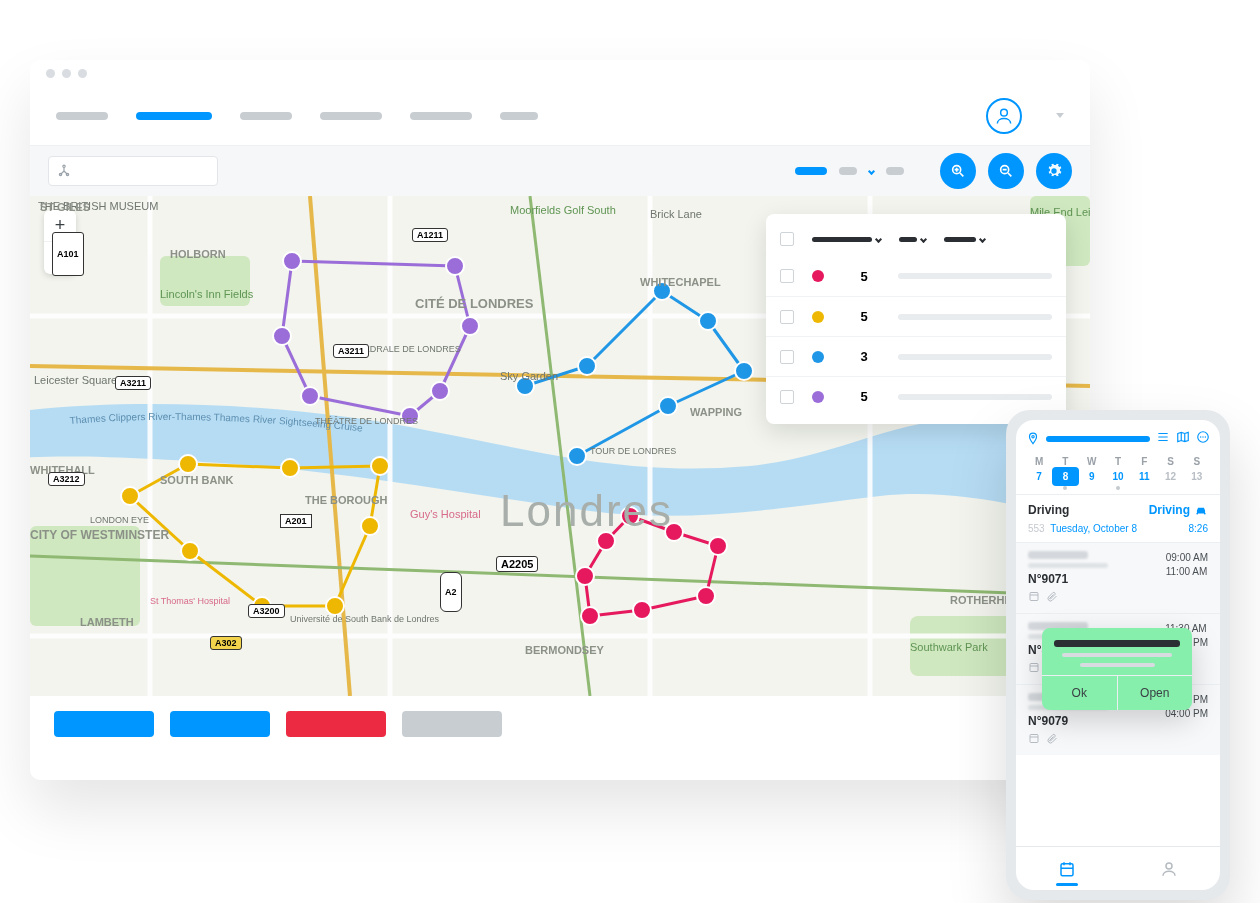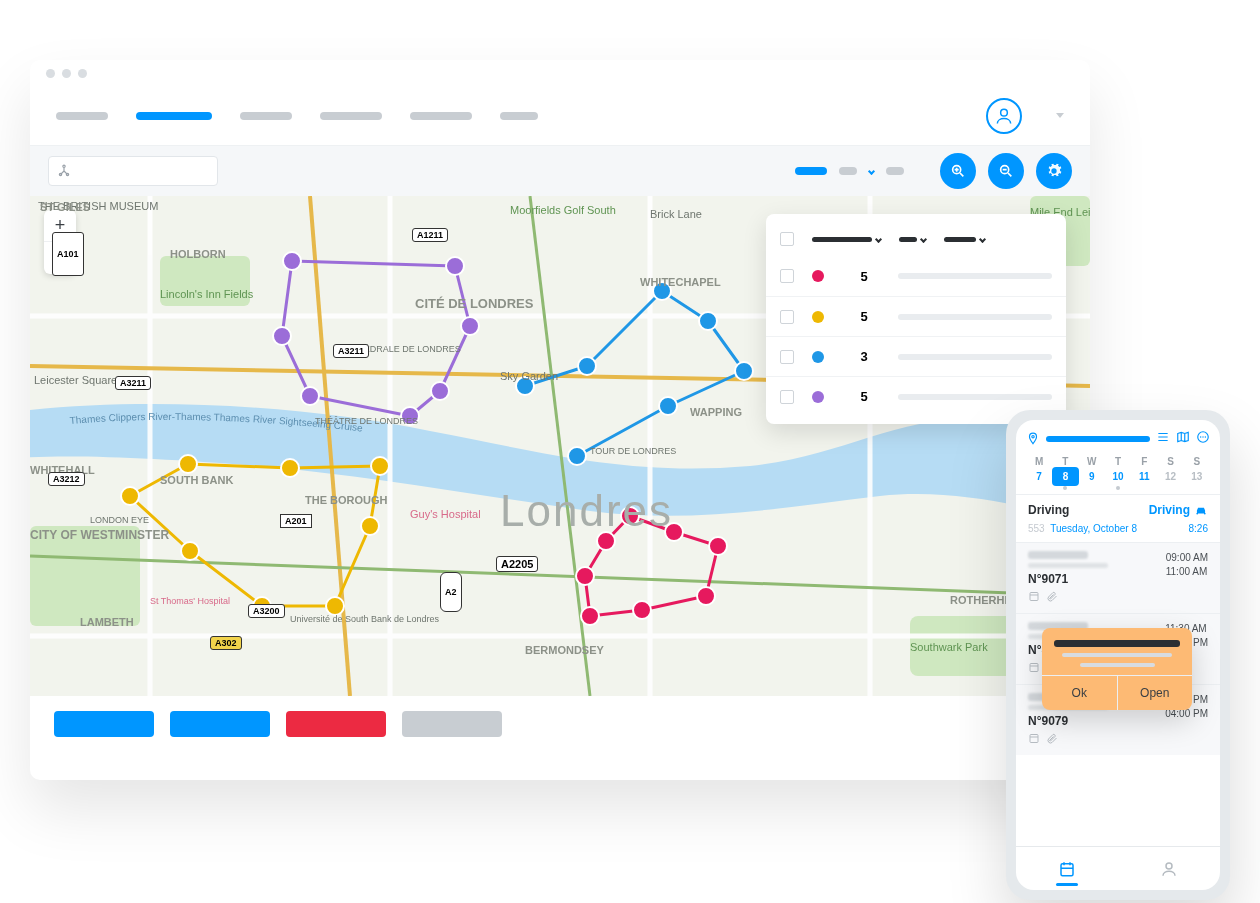--- a/index.html
+++ b/index.html
@@ -79,21 +79,21 @@
   .ph-date{padding:2px 12px 8px;display:flex;justify-content:space-between;font-size:10px;color:var(--blue)}
   .ph-date .i{color:#c5cad0}
 
   .card{padding:8px 12px;border-top:1px solid #eceff2;position:relative;background:#f7f8fa}
   .card .blur{height:8px;background:#d4d8dc;border-radius:3px;width:60px;filter:blur(1px)}
   .card .blur2{height:5px;background:#dfe2e5;border-radius:3px;width:80px;margin-top:4px;filter:blur(1px)}
   .card .num{font-size:12px;font-weight:700;color:#2b2f33;margin-top:4px}
   .card .times{position:absolute;right:12px;top:8px;text-align:left;font-size:10px;color:#4a4f54;line-height:14px}
   .card-icons{display:flex;gap:6px;margin-top:4px;color:#b5bbc1;font-size:12px}
 
-  .popover{position:absolute;left:36px;top:218px;width:150px;background:#fdba74;border-radius:8px;box-shadow:0 10px 30px rgba(0,0,0,.18);padding:8px 0 0;overflow:hidden}
+  .popover{position:absolute;left:36px;top:218px;width:150px;background:#86efac;border-radius:8px;box-shadow:0 10px 30px rgba(0,0,0,.18);padding:8px 0 0;overflow:hidden}
   .popover .pt{height:7px;background:#2b2f33;border-radius:3px;margin:4px 12px}
   .popover .ps{height:4px;background:#d8dce0;border-radius:2px;margin:6px 20px}
   .popover-btns{display:flex;border-top:1px solid #eceff2;margin-top:8px}
   .popover-btns div{flex:1;text-align:center;padding:10px 0;font-size:12px;color:#3a3f44}
   .popover-btns div:first-child{border-right:1px solid #eceff2}
 
   .ph-tabbar{margin-top:auto;display:flex;border-top:1px solid #e6e9ec;height:44px}
   .ph-tab{flex:1;display:flex;align-items:center;justify-content:center;color:#b5bbc1;position:relative}
   .ph-tab.active{color:var(--blue)}
   .ph-tab.active::after{content:"";position:absolute;bottom:4px;width:22px;height:3px;background:var(--blue);border-radius:2px}

